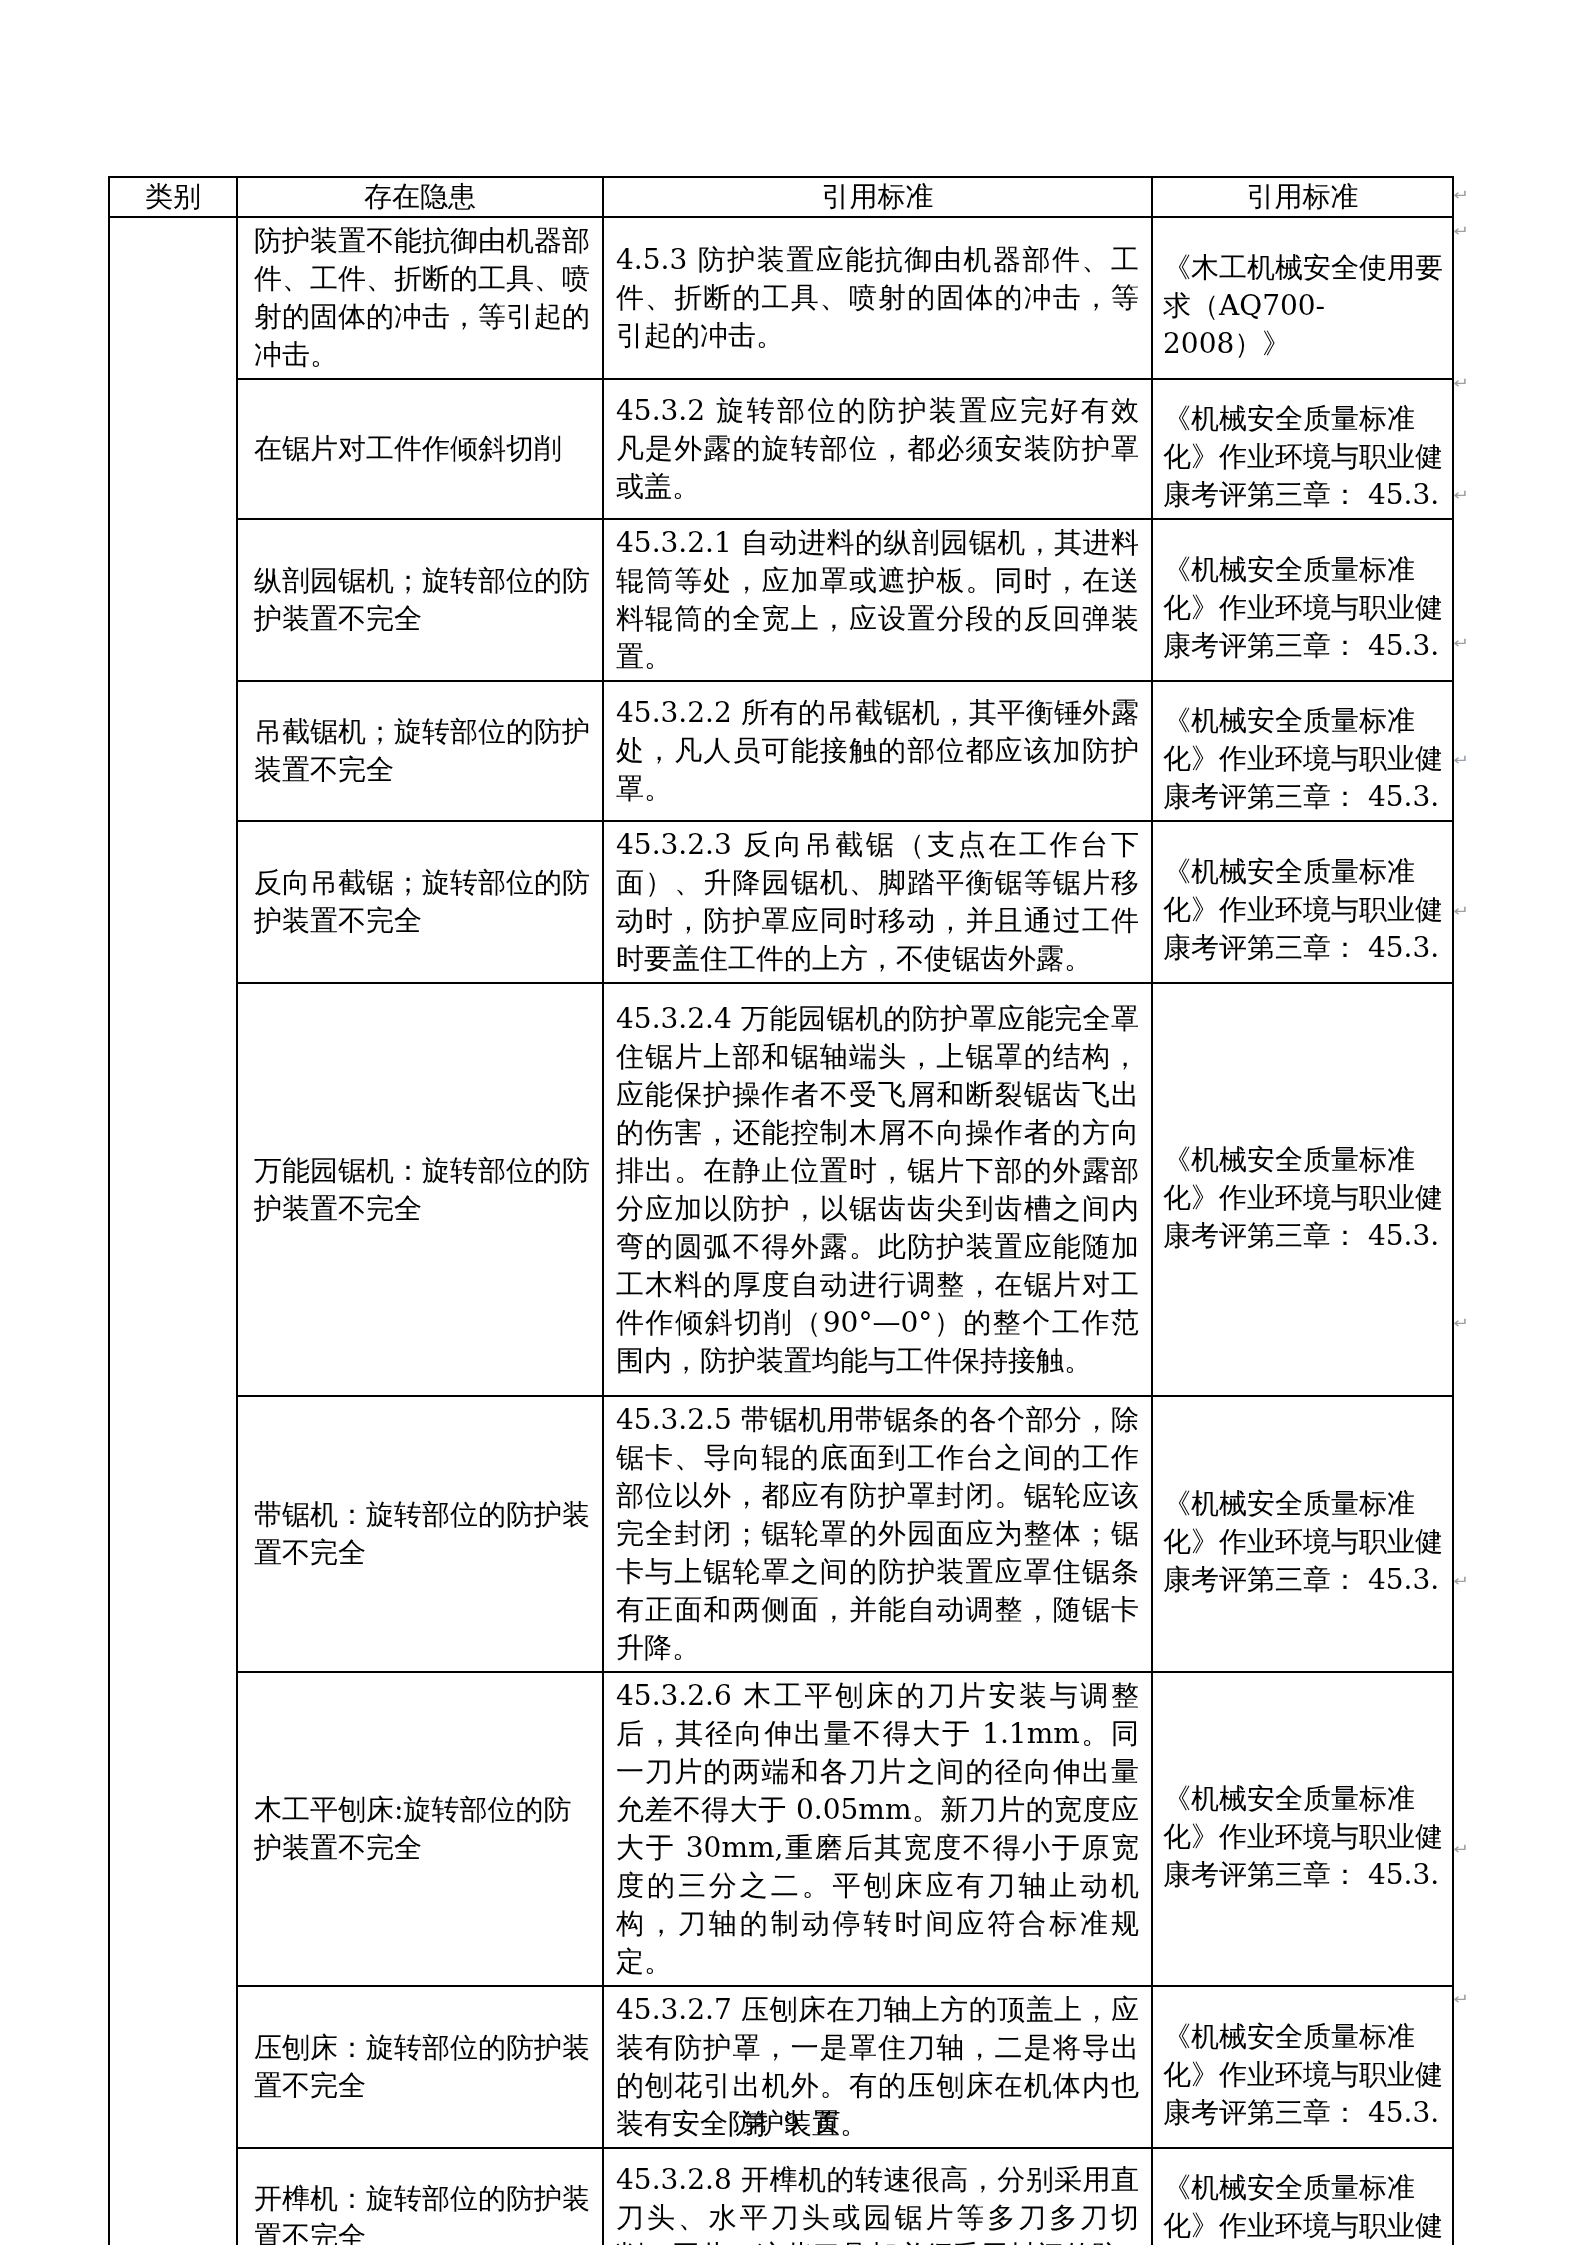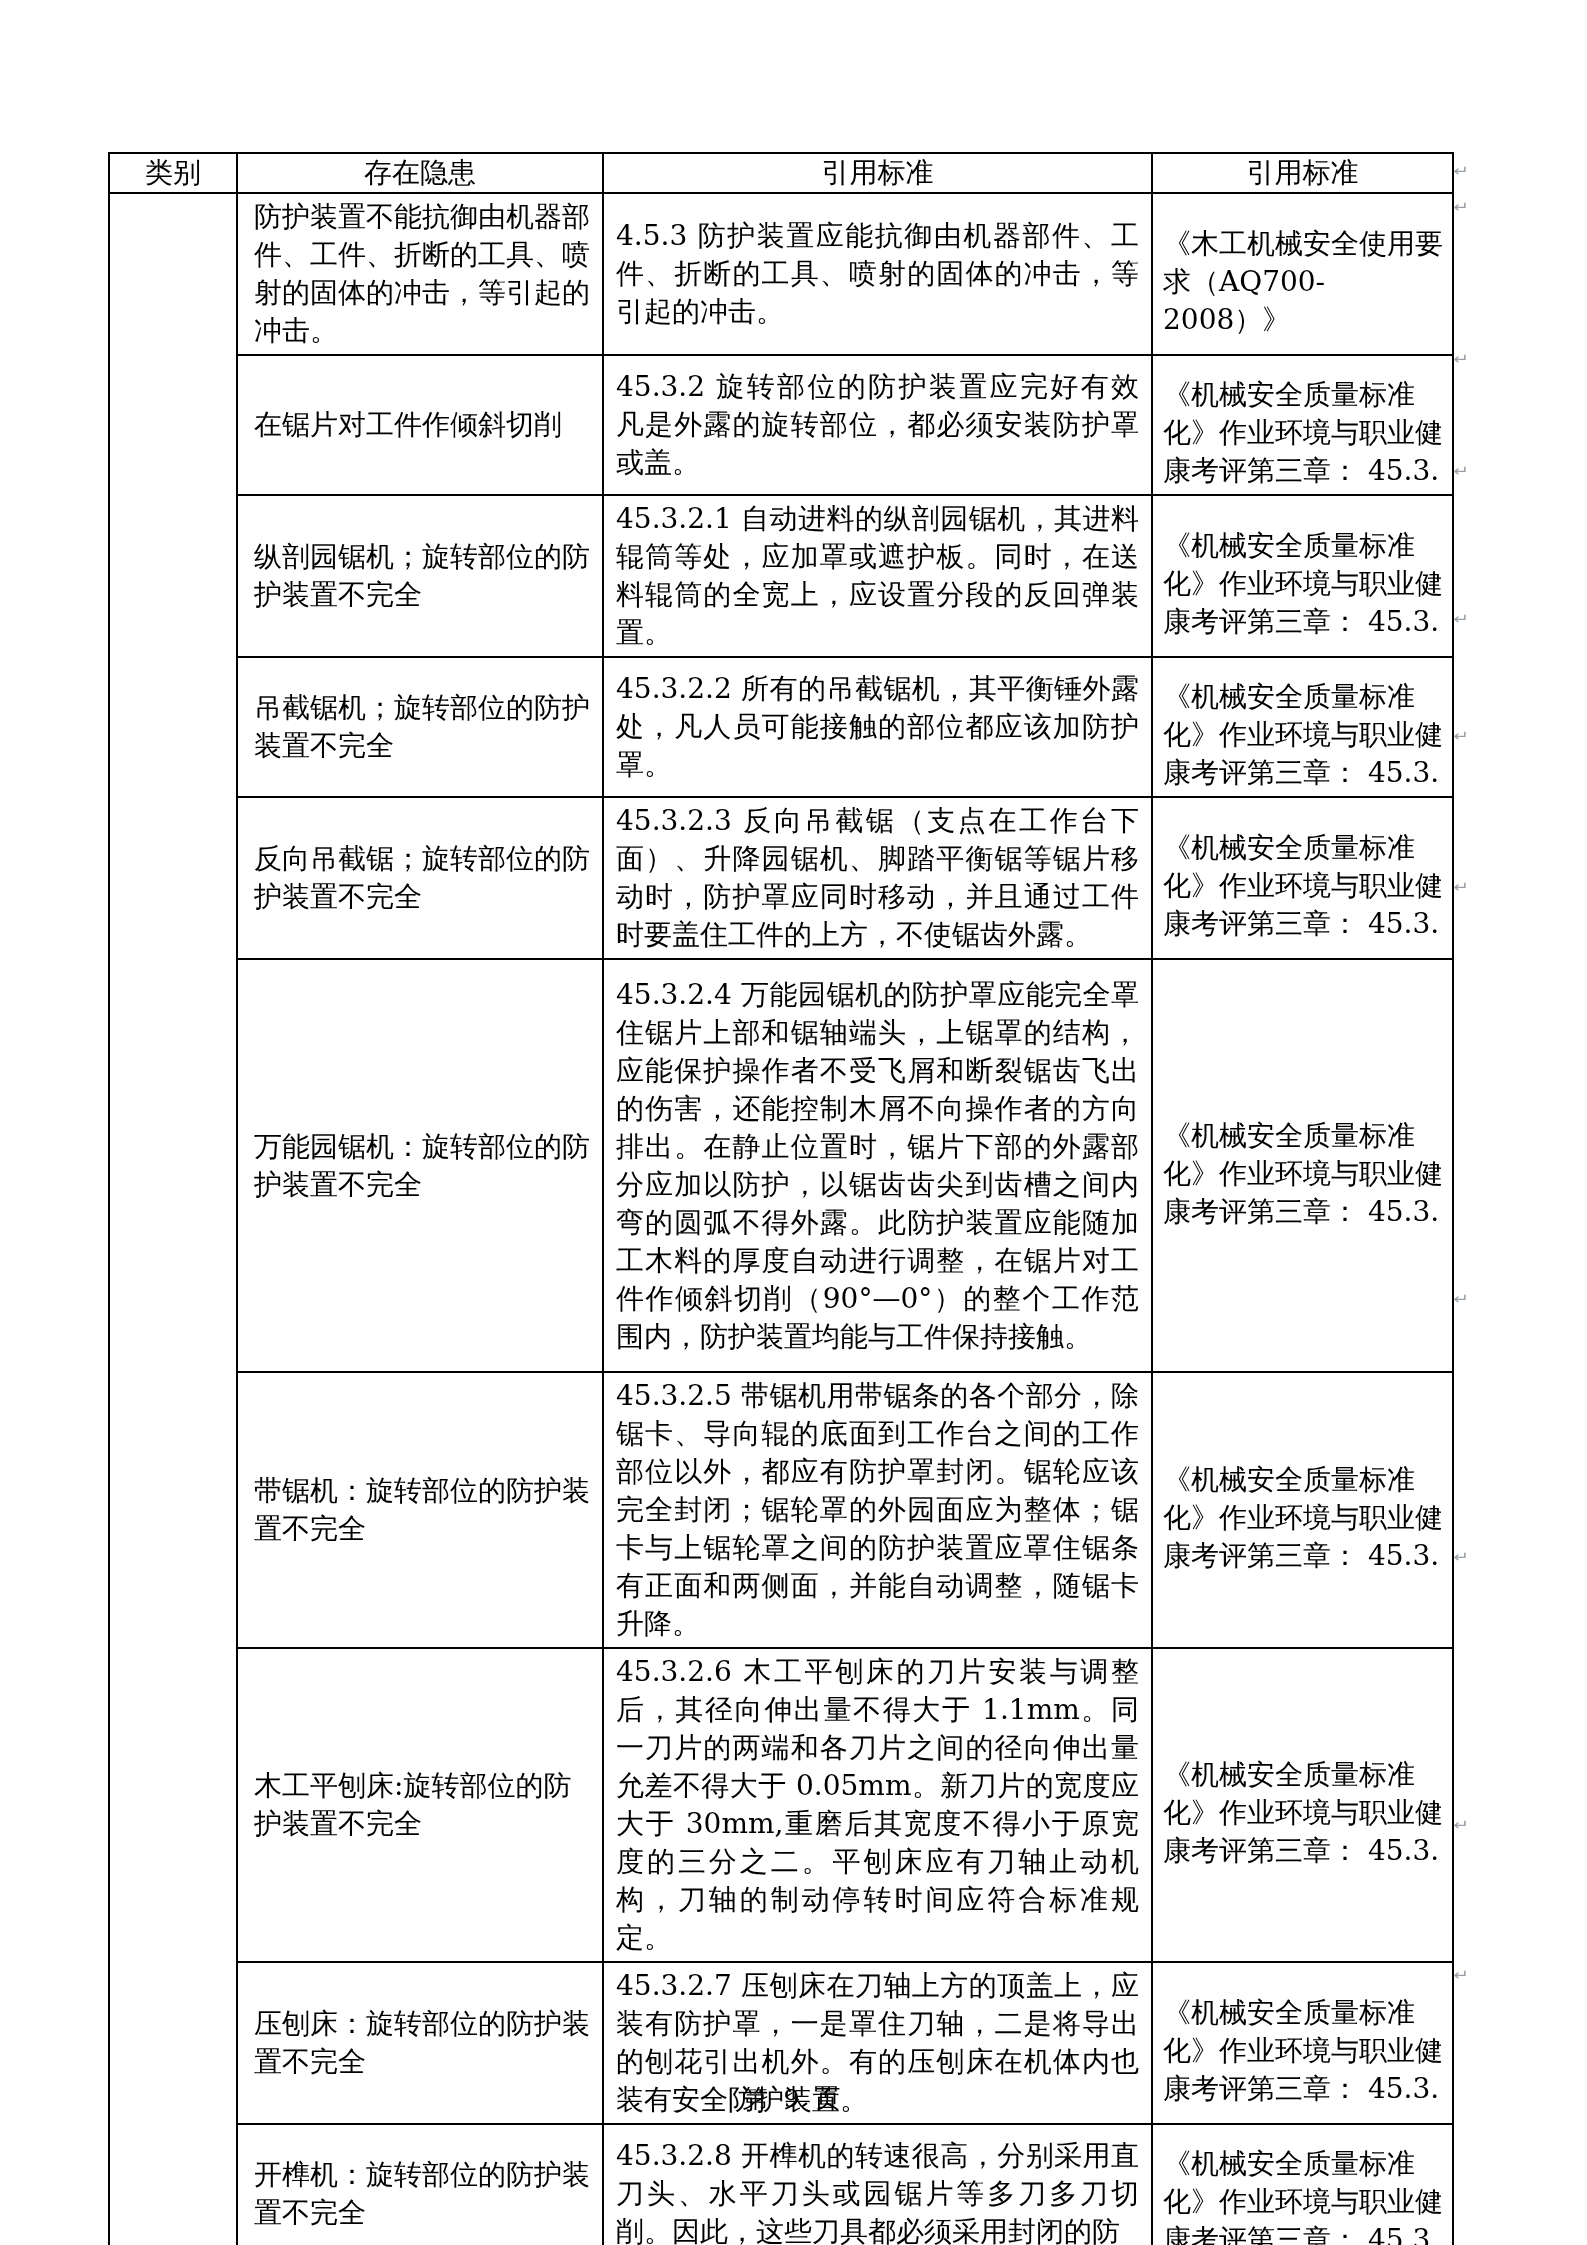--- a/index.html
+++ b/index.html
@@ -4,21 +4,21 @@
 <style>
   * { margin: 0; padding: 0; box-sizing: border-box; }
   html, body { background: #ffffff; }
   body {
     width: 1587px;
     height: 2245px;
     position: relative;
     font-family: "DejaVu Serif", "Liberation Serif", serif;
     color: #000000;
   }
-  .page { position: absolute; inset: 0; background: #ffffff; }
+  .page { position: absolute; inset: 0; background: #ffffff; margin-top: 24px; }
 
   table.doc-table {
     position: absolute;
     left: 108px;
     top: 152px;
     width: 1344px;
     border-collapse: collapse;
     table-layout: fixed;
     font-size: 28px;
     line-height: 38px;

